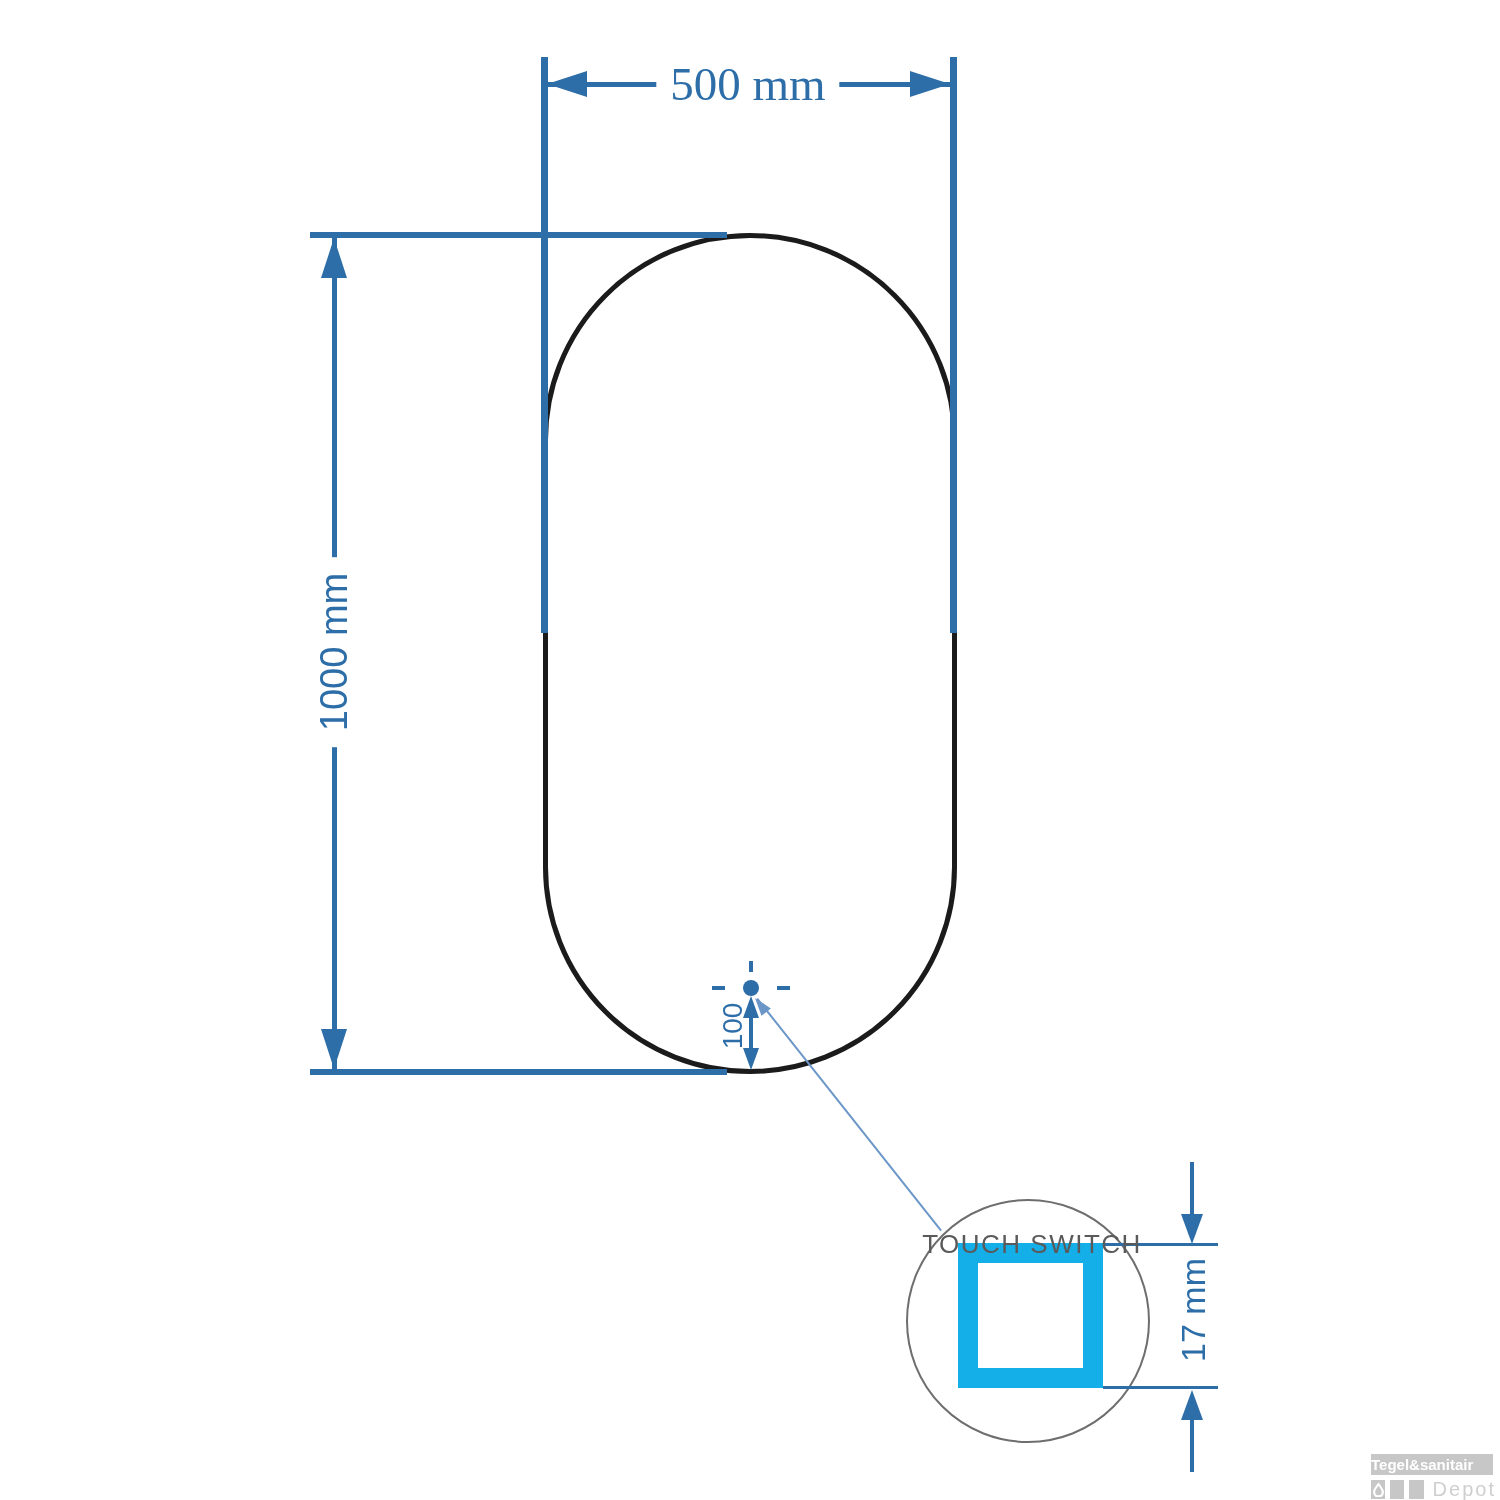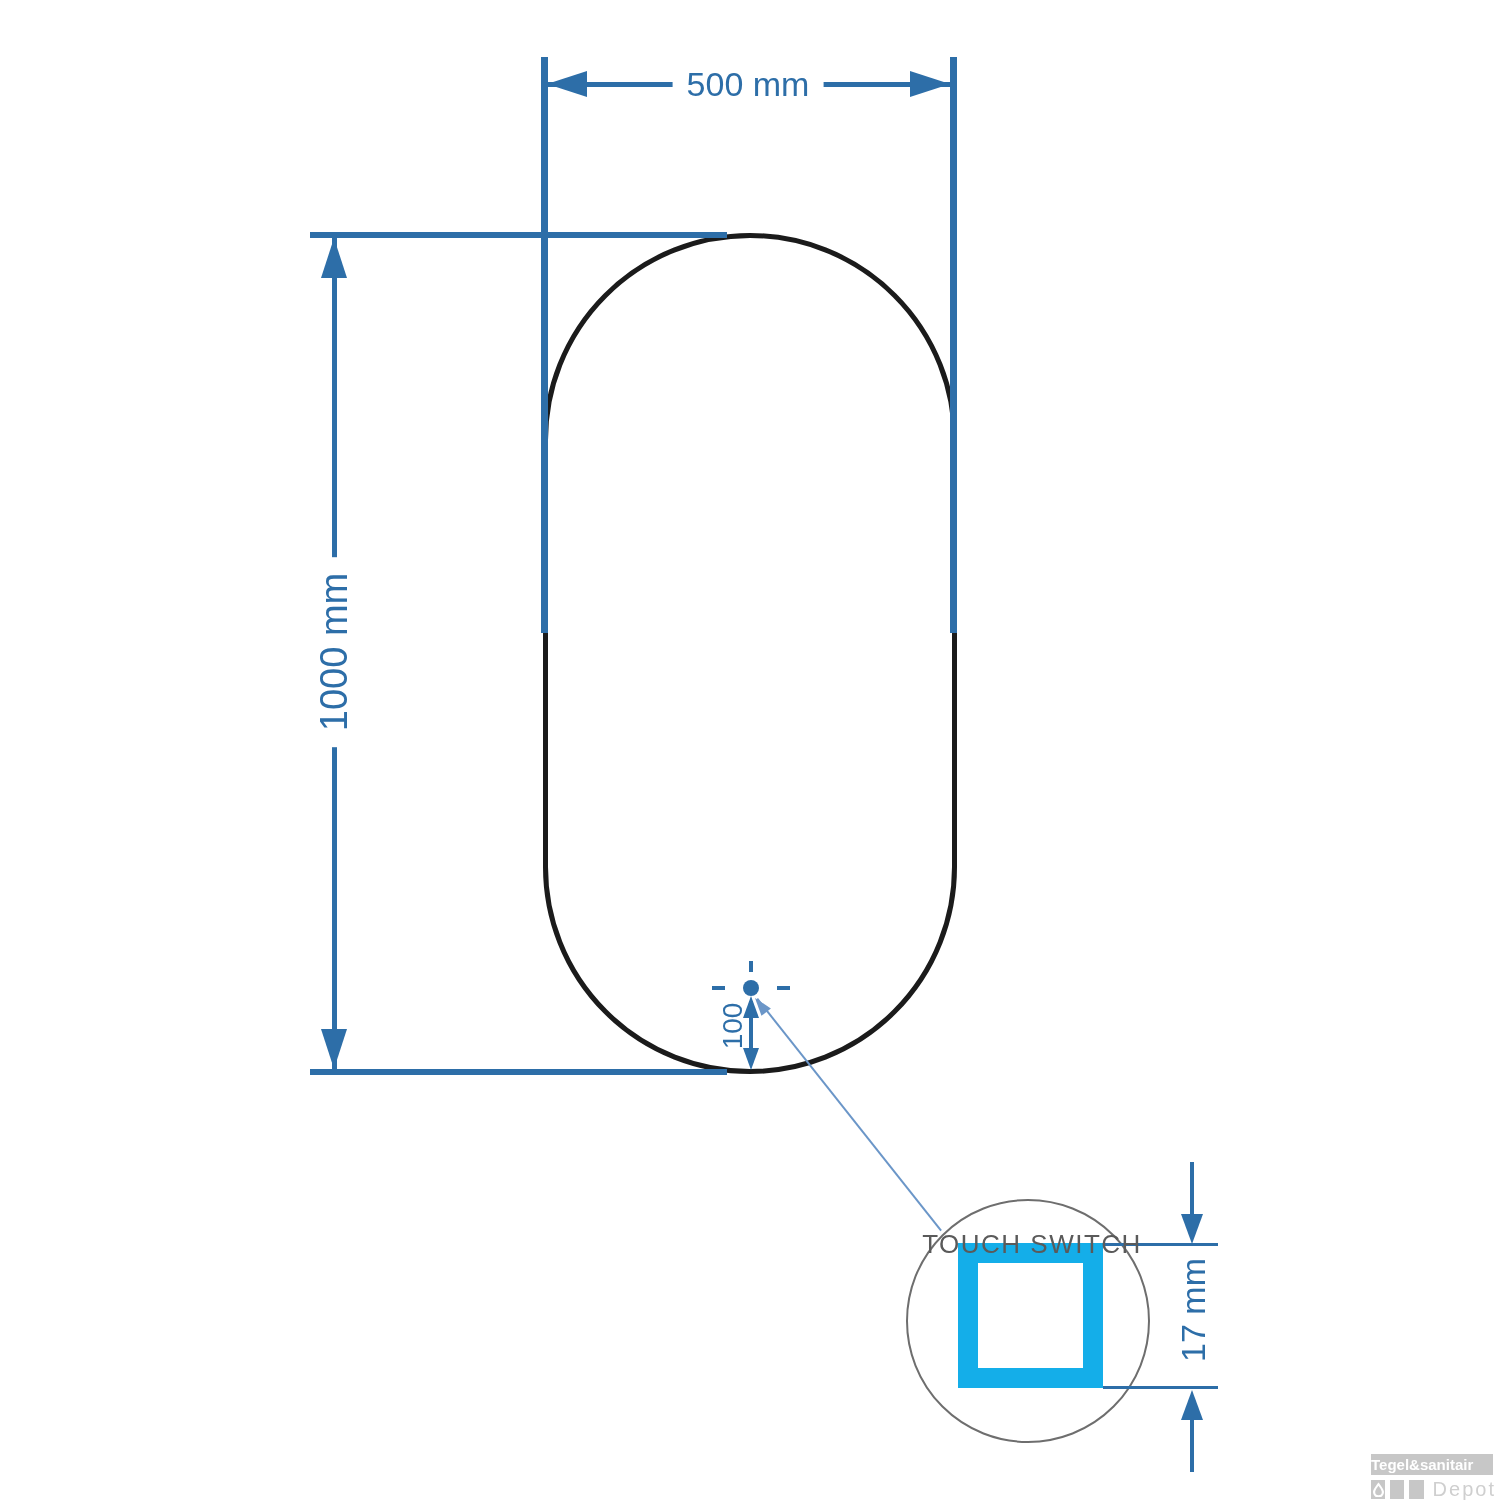--- a/index.html
+++ b/index.html
@@ -37,23 +37,24 @@
   #dim-h-top   { left: 547px; top: 82px; width: 403px; height: 5px; }
   #arrow-width-left  { left: 547px; top: 71px;
     border-top: 13px solid transparent; border-bottom: 13px solid transparent;
     border-right: 40px solid var(--color-dimension, #2d6ea8); }
   #arrow-width-right { left: 910px; top: 71px;
     border-top: 13px solid transparent; border-bottom: 13px solid transparent;
     border-left: 40px solid var(--color-dimension, #2d6ea8); }
   #label-width {
     left: 748px; top: 84px;
     transform: translate(-50%, -50%);
-    font-size: 34px; color: var(--color-dimension, #2d6ea8);
+    font-size: 47px; color: var(--color-dimension, #2d6ea8);
     background: #ffffff; padding: 0 14px; white-space: nowrap;
     z-index: 4;
+    font-family: Liberation Serif, serif;
   }
 
   
   #ext-h-top    { left: 310px; top: 232px;  width: 417px; height: 6px; }
   #ext-h-bottom { left: 310px; top: 1069px; width: 417px; height: 6px; }
   #dim-v-left   { left: 332px; top: 238px; width: 5px; height: 831px; }
   #arrow-height-up { left: 321px; top: 238px;
     border-left: 13px solid transparent; border-right: 13px solid transparent;
     border-bottom: 40px solid var(--color-dimension, #2d6ea8); }
   #arrow-height-down { left: 321px; top: 1029px;

